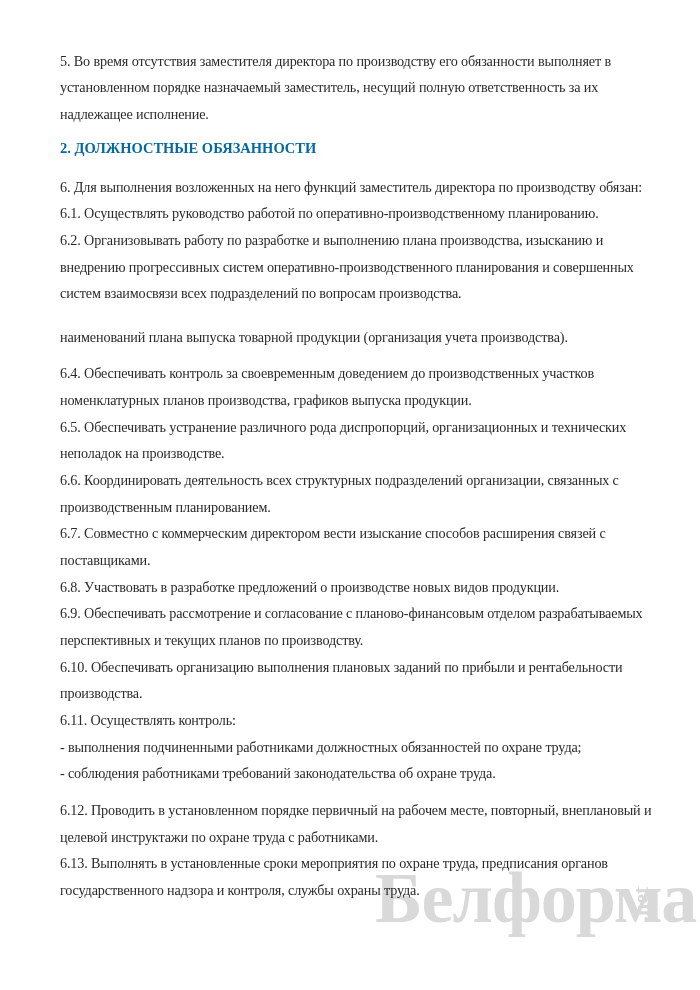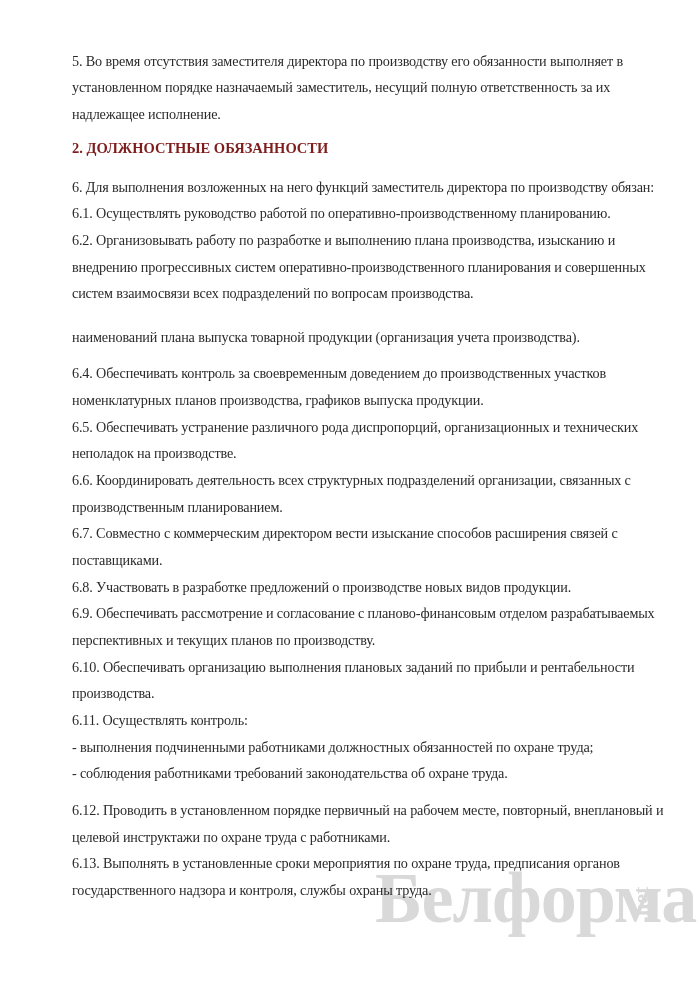--- a/index.html
+++ b/index.html
@@ -22,26 +22,25 @@
       width: 700px;
       height: 990px;
     }
     .line {
       position: absolute;
       left: 60px;
       font-size: 14.2px;
       line-height: 18px;
       white-space: nowrap;
       letter-spacing: -0.15px;
-      margin-left: 12px;
     }
     .heading {
       font-weight: bold;
       font-size: 14.5px;
-      color: #7f1d1d;
+      color: #0369a1;
       letter-spacing: 0;
     }
     .watermark {
       position: absolute;
       left: 343px;
       top: 858px;
       font-family: "Liberation Serif", "DejaVu Serif", serif;
       font-weight: bold;
       font-size: 72px;
       line-height: 80px;

